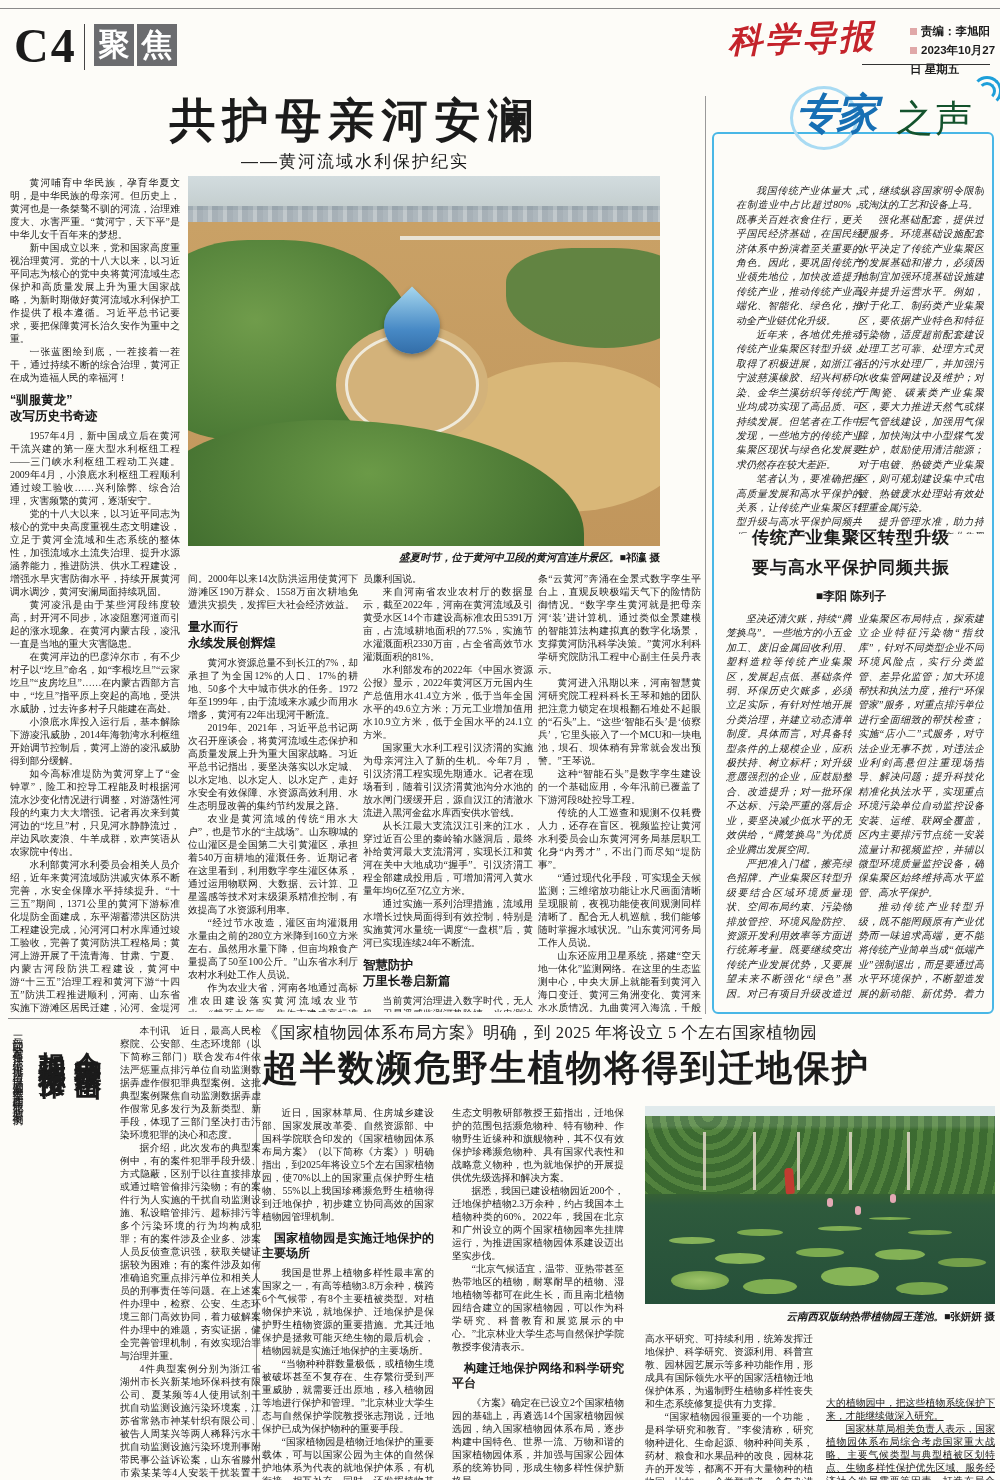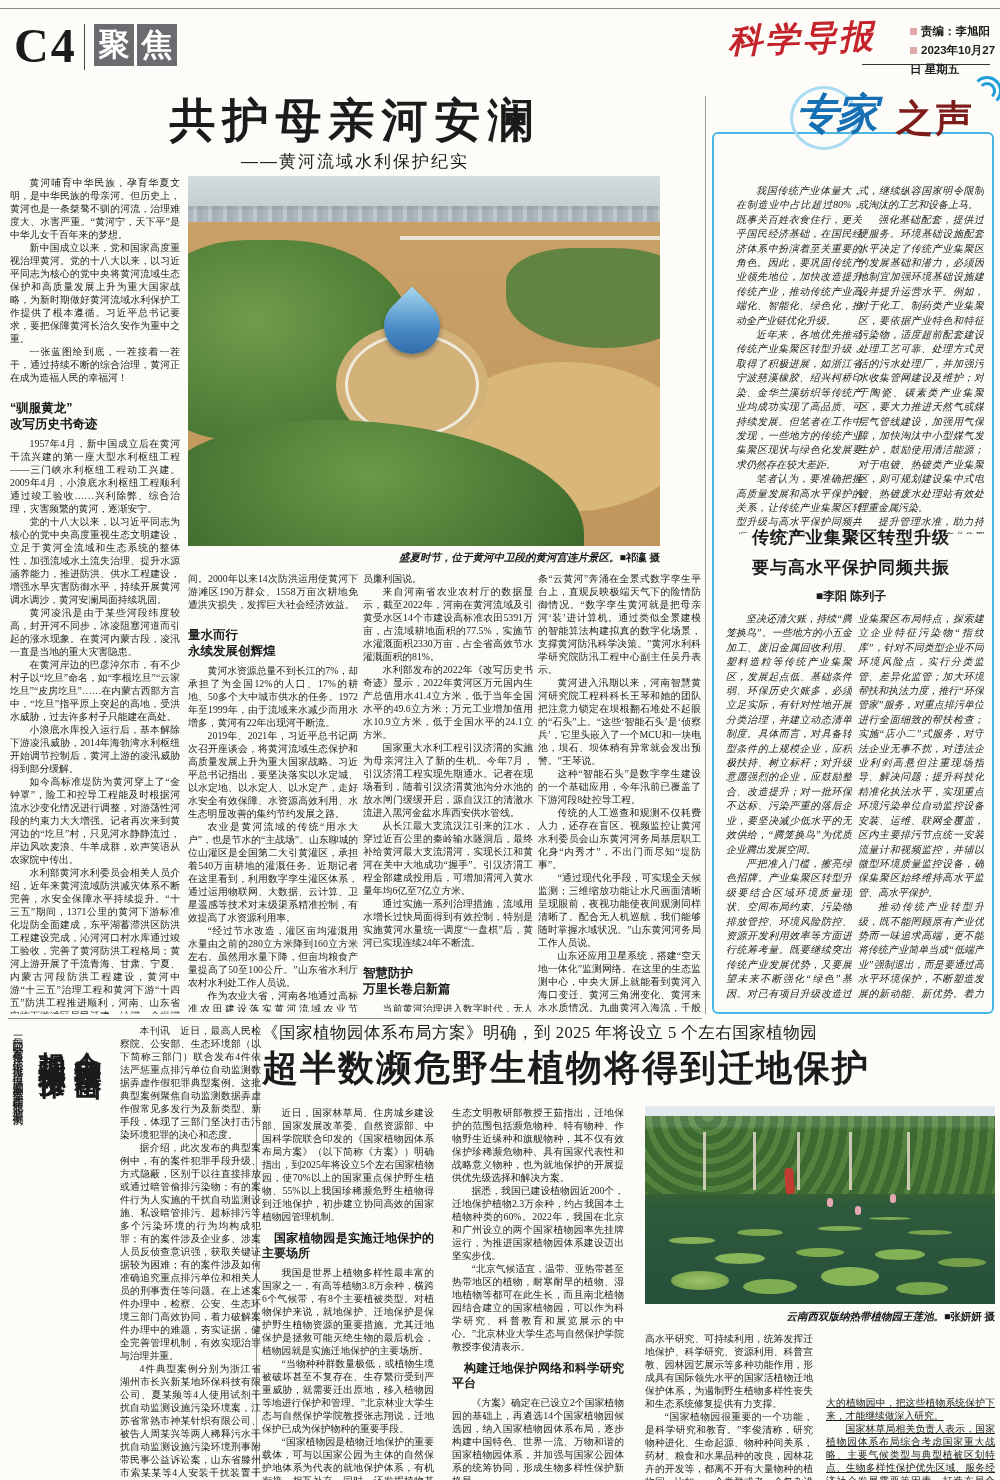--- a/index.html
+++ b/index.html
@@ -34,21 +34,21 @@
   .lead-hl{position:absolute;left:10px;top:90px;width:690px;text-align:center;
            font-family:var(--sans);font-weight:900;font-size:46px;letter-spacing:7px;}
   .lead-sub{position:absolute;left:10px;top:150px;width:690px;text-align:center;
             font-family:var(--sans);font-size:17px;font-weight:500;letter-spacing:2px;}
 
   .col{position:absolute;font-size:9.8px;line-height:13px;text-align:justify;overflow:hidden;}
   .blk{margin:0;}
   .blk-p{text-indent:2em;}
   .blk-pc{text-indent:0;}
   .blk-h{font-family:var(--sans);font-weight:bold;font-size:12.5px;line-height:16px;
-         text-indent:0;margin-top:16px;}
+         text-indent:0;margin-top:8px;}
   .blk-h2{font-family:var(--sans);font-weight:bold;font-size:12.5px;line-height:16px;
           text-indent:0;margin-bottom:5px;}
   .blk-hs{font-family:var(--sans);font-weight:bold;font-size:12px;line-height:15px;
           text-indent:1em;margin:8px 0 5px;}
 
   .caption{position:absolute;font-size:10.5px;font-weight:bold;font-style:italic;text-align:right;}
   .caption .credit{font-style:normal;font-weight:bold;}
 
   
   .photo-main{position:absolute;left:188px;top:176px;width:472px;height:370px;overflow:hidden;
@@ -76,22 +76,22 @@
     background:linear-gradient(135deg,#a6d7ee 0%,#4789c5 55%,#29609a 100%);}
 
   
   .ev-box{position:absolute;left:712px;top:132px;width:278px;height:878px;
           border:2px solid #49b7e6;border-radius:6px;background:#fdfcf8;}
   .ev-logo{position:absolute;left:784px;top:84px;width:250px;height:66px;z-index:3;}
   .ev-circle{position:absolute;left:6px;top:2px;width:62px;height:58px;border:3px solid #a9dbf3;
              border-radius:50%;}
   .ev-script{position:absolute;left:12px;top:2px;font-family:var(--serif);font-style:italic;
              font-weight:bold;font-size:42px;color:#176fb4;letter-spacing:-2px;}
-  .ev-bold{position:absolute;left:112px;top:10px;font-family:var(--sans);font-weight:700;
-           font-size:37px;color:#7f1d1d;letter-spacing:2px;}
+  .ev-bold{position:absolute;left:112px;top:10px;font-family:var(--sans);font-weight:400;
+           font-size:37px;color:#14532d;letter-spacing:2px;}
   .ev-arc{position:absolute;border:3px solid transparent;border-top-color:#1e9fd9;
           border-right-color:#1e9fd9;border-radius:50%;}
   .ev-arc.a1{right:38px;top:-2px;width:12px;height:12px;}
   .ev-arc.a2{right:32px;top:-8px;width:24px;height:24px;}
   .ev-col{position:absolute;width:126px;font-size:10px;line-height:14.4px;text-align:justify;
           overflow:hidden;font-style:italic;}
   .ev-title{position:absolute;left:714px;width:274px;text-align:center;font-family:var(--sans);
             font-weight:900;font-size:17px;letter-spacing:1px;}
   .ev-byline{position:absolute;left:714px;top:588px;width:274px;text-align:center;
              font-family:var(--sans);font-size:12px;font-weight:bold;}
@@ -187,21 +187,21 @@
       <div class="blk blk-h2">永续发展创辉煌</div>
       <div class="blk blk-p">黄河水资源总量不到长江的7%，却承担了为全国12%的人口、17%的耕地、50多个大中城市供水的任务。1972年至1999年，由于流域来水减少而用水增多，黄河有22年出现河干断流。</div>
       <div class="blk blk-p">2019年、2021年，习近平总书记两次召开座谈会，将黄河流域生态保护和高质量发展上升为重大国家战略。习近平总书记指出，要坚决落实以水定城、以水定地、以水定人、以水定产，走好水安全有效保障、水资源高效利用、水生态明显改善的集约节约发展之路。</div>
       <div class="blk blk-p">农业是黄河流域的传统“用水大户”，也是节水的“主战场”。山东聊城的位山灌区是全国第二大引黄灌区，承担着540万亩耕地的灌溉任务。近期记者在这里看到，利用数字孪生灌区体系，通过运用物联网、大数据、云计算、卫星遥感等技术对末级渠系精准控制，有效提高了水资源利用率。</div>
       <div class="blk blk-p">“经过节水改造，灌区亩均灌溉用水量由之前的280立方米降到160立方米左右。虽然用水量下降，但亩均粮食产量提高了50至100公斤。”山东省水利厅农村水利处工作人员说。</div>
       <div class="blk blk-p">作为农业大省，河南各地通过高标准农田建设落实黄河流域农业节水。“截至去年底，焦作市建成高标准农田232.33万亩，占全市耕地的85%。据测算，亩均节水约50立方米，增产70公斤。”河南省焦作市农业农村局四级调研</div>
     </div>
   <div class="col" style="left:363px;top:572px;width:170px;height:440px;">
       <div class="blk blk-pc">员廉利国说。</div>
       <div class="blk blk-p">来自河南省农业农村厅的数据显示，截至2022年，河南在黄河流域及引黄受水区14个市建设高标准农田5391万亩，占流域耕地面积的77.5%，实施节水灌溉面积2330万亩，占全省高效节水灌溉面积的81%。</div>
-      <div class="blk blk-p">水利部发布的2022年《改写历史书奇迹》显示，2022年黄河区万元国内生产总值用水41.4立方米，低于当年全国水平的49.6立方米；万元工业增加值用水10.9立方米，低于全国水平的24.1立方米。</div>
+      <div class="blk blk-p">水利部发布的2022年《中国水资源公报》显示，2022年黄河区万元国内生产总值用水41.4立方米，低于当年全国水平的49.6立方米；万元工业增加值用水10.9立方米，低于全国水平的24.1立方米。</div>
       <div class="blk blk-p">国家重大水利工程引汉济渭的实施为母亲河注入了新的生机。今年7月，引汉济渭工程实现先期通水。记者在现场看到，随着引汉济渭黄池沟分水池的放水闸门缓缓开启，源自汉江的清澈水流进入黑河金盆水库西安供水管线。</div>
       <div class="blk blk-p">从长江最大支流汉江引来的江水，穿过近百公里的秦岭输水隧洞后，最终补给黄河最大支流渭河，实现长江和黄河在关中大地成功“握手”。引汉济渭工程全部建成投用后，可增加渭河入黄水量年均6亿至7亿立方米。</div>
       <div class="blk blk-p">通过实施一系列治理措施，流域用水增长过快局面得到有效控制，特别是实施黄河水量统一调度“一盘棋”后，黄河已实现连续24年不断流。</div>
       <div class="blk blk-h">智慧防护</div>
       <div class="blk blk-h2">万里长卷启新篇</div>
       <div class="blk blk-p">当前黄河治理进入数字时代，无人机、卫星遥感监测河势险情，光电测沙仪快速测定河水含沙量，5G视频监控水库大坝运行情况等新科技，让守护黄河安澜如虎添翼。</div>
     </div>
   <div class="col" style="left:538px;top:572px;width:163px;height:440px;">
       <div class="blk blk-pc">条“云黄河”奔涌在全景式数字孪生平台上，直观反映极端天气下的险情防御情况。“数字孪生黄河就是把母亲河‘装’进计算机。通过类似全景建模的智能算法构建拟真的数字化场景，支撑黄河防汛科学决策。”黄河水利科学研究院防汛工程中心副主任吴丹表示。</div>
       <div class="blk blk-p">黄河进入汛期以来，河南智慧黄河研究院工程科科长王琴和她的团队把注意力锁定在坝根翻石堆处不起眼的“石头”上。“这些‘智能石头’是‘侦察兵’，它里头嵌入了一个MCU和一块电池，坝石、坝体稍有异常就会发出预警。”王琴说。</div>

